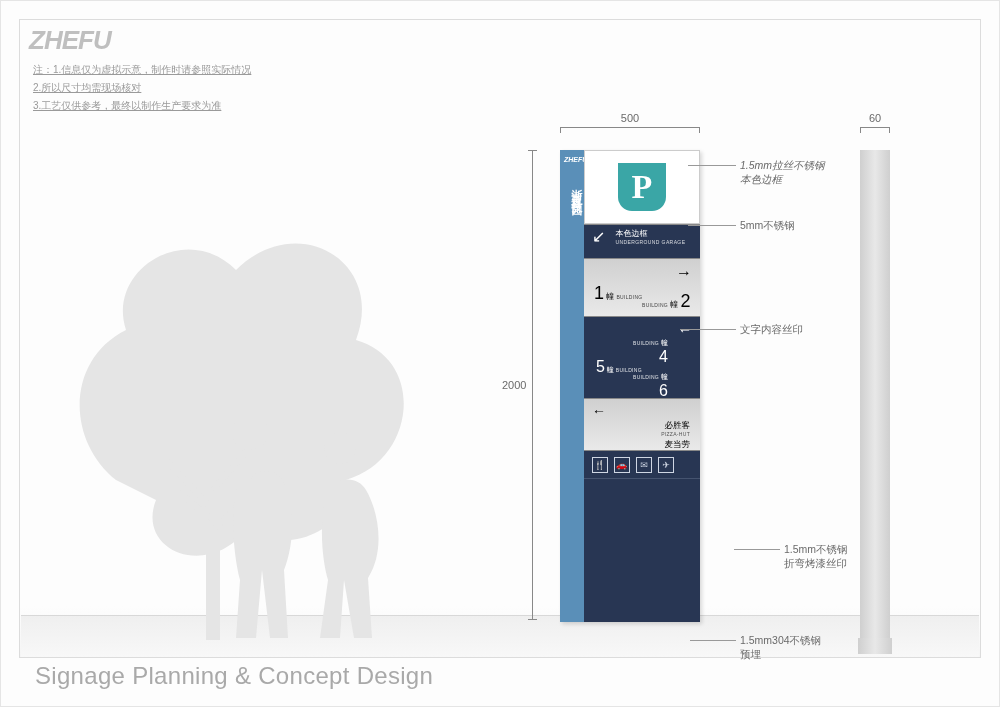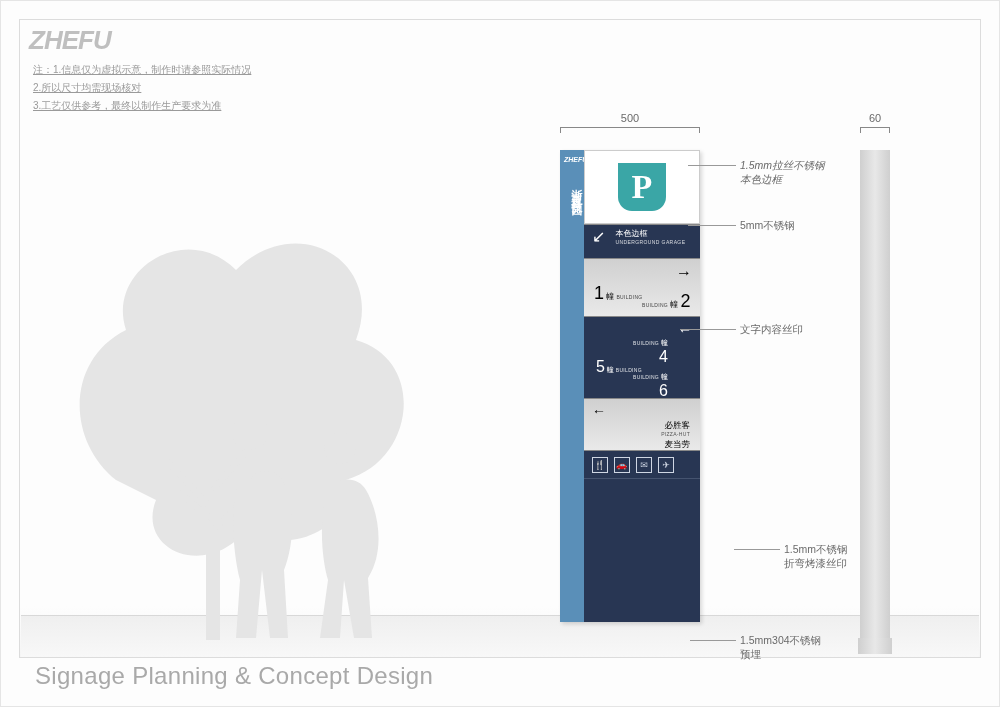--- a/index.html
+++ b/index.html
@@ -247,20 +247,24 @@
   <div class="pole"></div>
 
   <div class="dim dim-500">
     <span>500</span>
     <div class="bar"></div>
   </div>
   <div class="dim dim-80">
     <span>60</span>
     <div class="bar"></div>
   </div>
+  <div class="dim dim-2000">
+    <span class="txt">2000</span>
+    <div class="line"></div>
+  </div>
 
   <div class="callout c1"><div class="lead"></div><span style="white-space:pre;">1.5mm拉丝不锈钢
 本色边框</span></div>
   <div class="callout c2"><div class="lead"></div><span>5mm不锈钢</span></div>
   <div class="callout c3"><div class="lead"></div><span>文字内容丝印</span></div>
   <div class="callout c4"><div class="lead"></div><span style="white-space:pre;">1.5mm不锈钢
 折弯烤漆丝印</span></div>
   <div class="callout c5"><div class="lead"></div><span style="white-space:pre;text-align:center;">1.5mm304不锈钢
 预埋</span></div>
 

